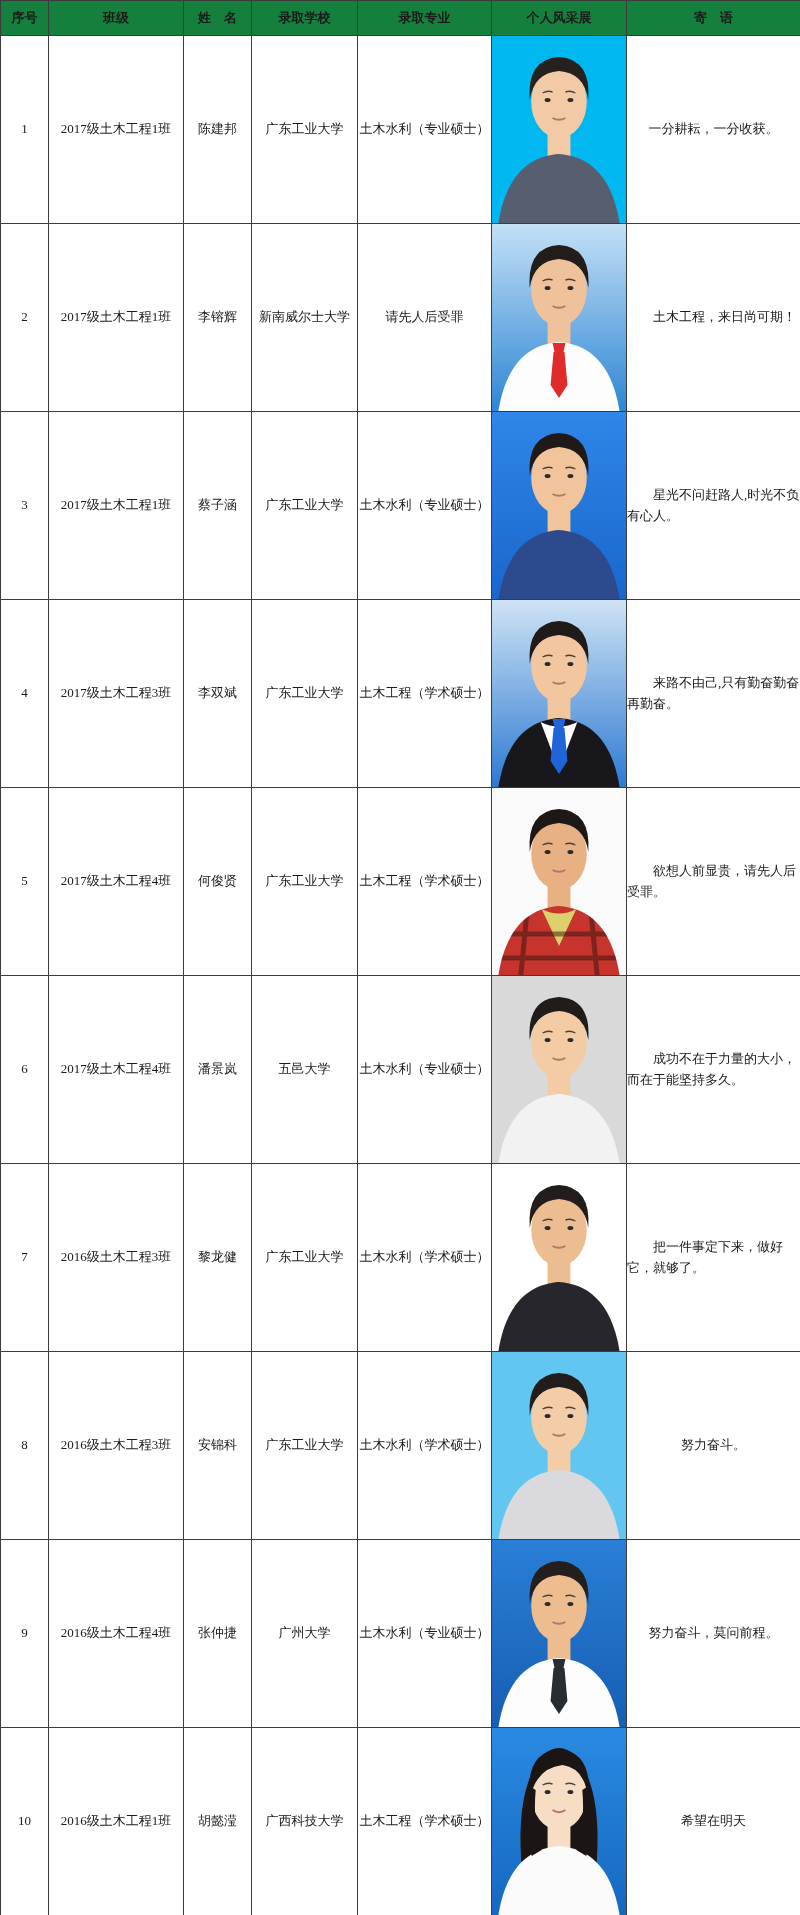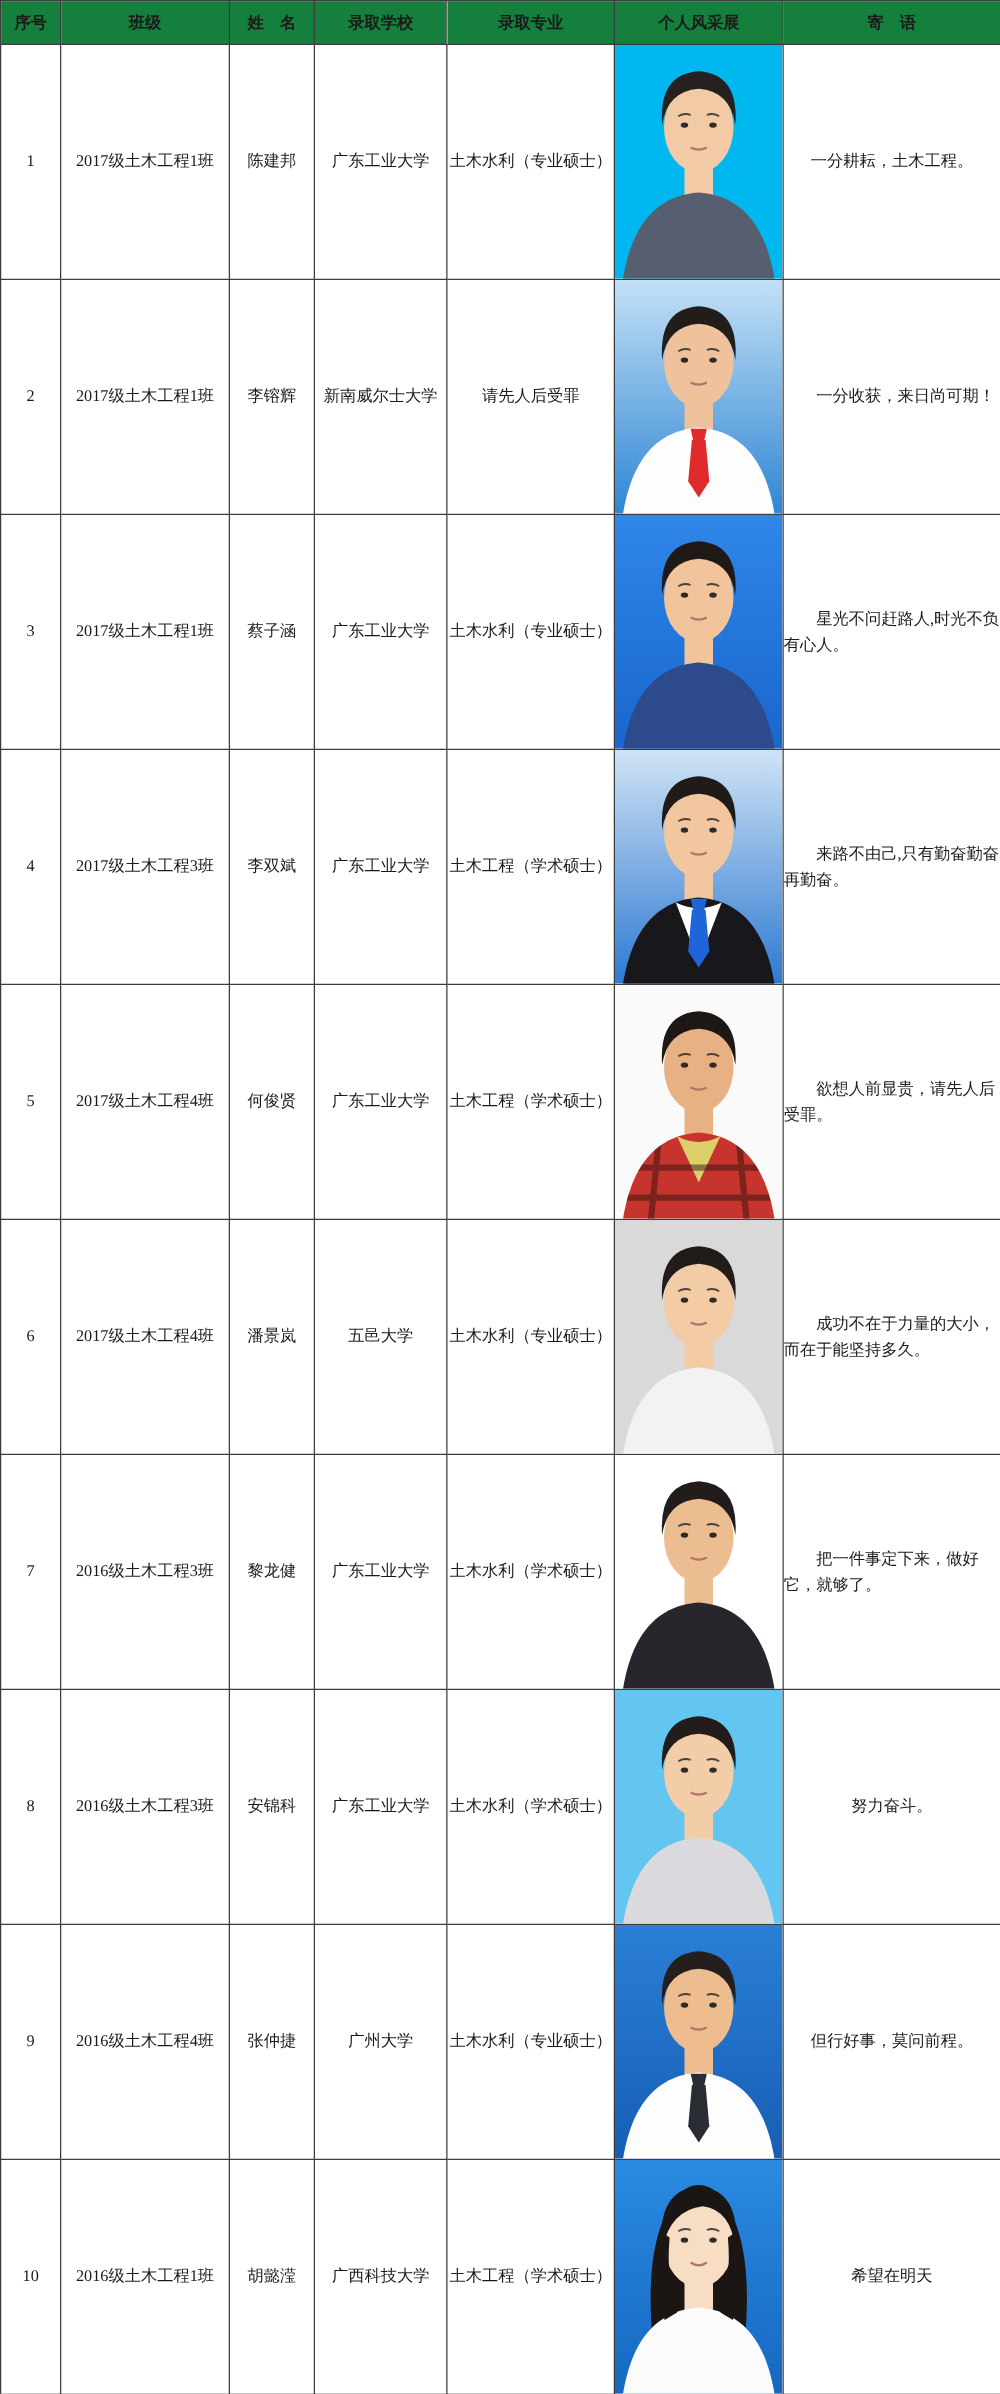--- a/index.html
+++ b/index.html
@@ -74,21 +74,21 @@
               <ellipse cx="56" cy="64" rx="3" ry="2.1"></ellipse>
               <ellipse cx="79" cy="64" rx="3" ry="2.1"></ellipse>
             </g>
             <g stroke="#2c2c2c" stroke-width="1.4" fill="none" opacity=".85">
               <path d="M51,57 q5,-3 10,-1"></path>
               <path d="M74,56 q5,-2 10,1"></path>
             </g>
             <path d="M61,82 q6.5,3.5 13,0" stroke="#b0766a" stroke-width="1.8" fill="none"></path>
           </svg>
         </td>
-    <td class="c-msg msg-center">一分耕耘，土木工程。</td>
+    <td class="c-msg msg-center">一分耕耘，一分收获。</td>
   </tr>
       <tr>
     <td class="c-no">2</td>
     <td class="c-class">2017级土木工程1班</td>
     <td class="c-name">李镕辉</td>
     <td class="c-school">新南威尔士大学</td>
     <td class="c-major">请先人后受罪</td>
     <td class="c-photo">
           <svg viewBox="0 0 135 187" preserveAspectRatio="none" role="img">
             <defs>
@@ -111,21 +111,21 @@
               <ellipse cx="56" cy="64" rx="3" ry="2.1"></ellipse>
               <ellipse cx="79" cy="64" rx="3" ry="2.1"></ellipse>
             </g>
             <g stroke="#2c2c2c" stroke-width="1.4" fill="none" opacity=".85">
               <path d="M51,57 q5,-3 10,-1"></path>
               <path d="M74,56 q5,-2 10,1"></path>
             </g>
             <path d="M61,82 q6.5,3.5 13,0" stroke="#b0766a" stroke-width="1.8" fill="none"></path>
           </svg>
         </td>
-    <td class="c-msg msg-indent">一分收获，来日尚可期！</td>
+    <td class="c-msg msg-indent">土木工程，来日尚可期！</td>
   </tr>
       <tr>
     <td class="c-no">3</td>
     <td class="c-class">2017级土木工程1班</td>
     <td class="c-name">蔡子涵</td>
     <td class="c-school">广东工业大学</td>
     <td class="c-major">土木水利（专业硕士）</td>
     <td class="c-photo">
           <svg viewBox="0 0 135 187" preserveAspectRatio="none" role="img">
             <defs>
@@ -352,21 +352,21 @@
               <ellipse cx="56" cy="64" rx="3" ry="2.1"></ellipse>
               <ellipse cx="79" cy="64" rx="3" ry="2.1"></ellipse>
             </g>
             <g stroke="#2c2c2c" stroke-width="1.4" fill="none" opacity=".85">
               <path d="M51,57 q5,-3 10,-1"></path>
               <path d="M74,56 q5,-2 10,1"></path>
             </g>
             <path d="M61,82 q6.5,3.5 13,0" stroke="#b0766a" stroke-width="1.8" fill="none"></path>
           </svg>
         </td>
-    <td class="c-msg msg-center">但行好事，莫问前程。</td>
+    <td class="c-msg msg-center">努力奋斗，莫问前程。</td>
   </tr>
       <tr>
     <td class="c-no">10</td>
     <td class="c-class">2016级土木工程1班</td>
     <td class="c-name">胡懿滢</td>
     <td class="c-school">广西科技大学</td>
     <td class="c-major">土木工程（学术硕士）</td>
     <td class="c-photo">
           <svg viewBox="0 0 135 187" preserveAspectRatio="none" role="img">
             <defs>

